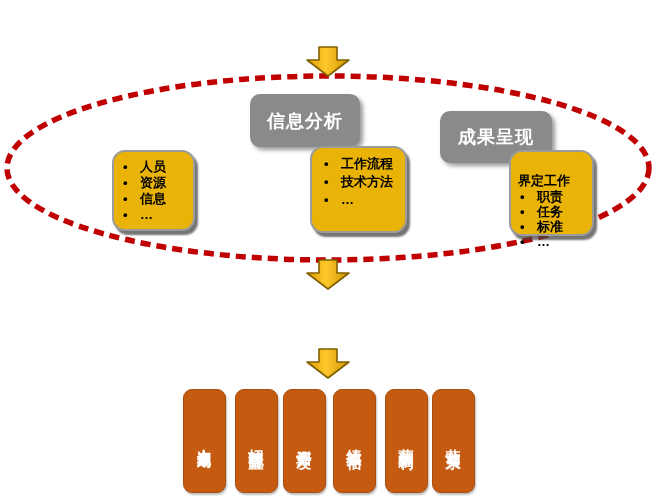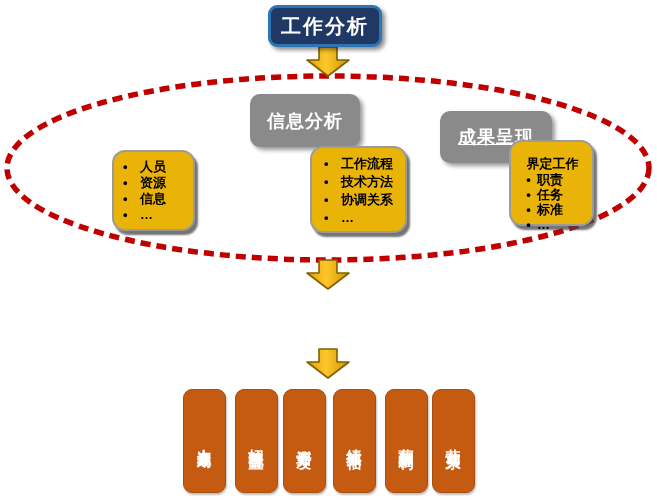--- a/index.html
+++ b/index.html
@@ -27,31 +27,31 @@
 
   
   .phase-box{
     position:absolute;background:#8A8A8A;border-radius:10px;z-index:1;
     box-shadow:3px 3px 4px rgba(0,0,0,.4);
     display:flex;align-items:center;justify-content:center;
     color:#fff;font-weight:bold;font-size:18px;letter-spacing:1px;white-space:nowrap;
   }
   .phase-1{left:55px;top:110px;width:113px;height:55px;}
   .phase-2{left:250px;top:94px;width:110px;height:53px;}
-  .phase-3{left:440px;top:111px;width:112px;height:52px;text-decoration:underline;}
+  .phase-3{left:440px;top:111px;width:112px;height:52px;}
 
   
   .callout{
     position:absolute;background:#eab308;border:2px solid #9B9B9B;border-radius:13px;
     box-shadow:3px 4px 2px rgba(70,70,70,.75);box-sizing:border-box;
     padding:7px 5px;z-index:3;
   }
   .callout-1{left:112px;top:150px;width:83px;height:81px;}
   .callout-2{left:310px;top:146px;width:97px;height:87px;padding-left:8px;}
-  .callout-3{left:509px;top:140px;width:85px;height:86px;padding-top:14px;text-align:center;}
+  .callout-3{left:509px;top:150px;width:85px;height:86px;padding-top:21px;}
   .callout ul{list-style:none;margin:0;padding:0;}
   .callout li{font-size:13px;font-weight:bold;color:#000;line-height:16px;display:flex;white-space:nowrap;}
   .callout-2 li{line-height:18px;}
   .callout li::before{content:"\2022";flex:none;width:17px;padding-left:4px;}
   .callout-3 li{line-height:15px;}
   .callout-header{font-size:13px;font-weight:bold;color:#000;line-height:16px;padding-left:2px;white-space:nowrap;}
 
   
   .output-box{
     position:absolute;left:243px;top:288px;width:171px;height:50px;box-sizing:border-box;
@@ -81,23 +81,20 @@
 </style>
 </head>
 <body>
 
 <div class="canvas">
 
   <svg class="ellipse-svg" width="657" height="500" viewBox="0 0 657 500">
     <ellipse cx="328" cy="168" rx="321" ry="92" fill="none" stroke="#C00000" stroke-width="5.5" stroke-dasharray="10 6"></ellipse>
   </svg>
 
-  <div class="title-box">
-    <span>工作分析</span>
-  </div>
 
   <svg class="arrow arrow-1" width="46" height="32" viewBox="0 0 46 32">
     <defs>
       <linearGradient id="gold1" x1="0" y1="0" x2="1" y2="0">
         <stop offset="0" stop-color="#DD9F00"></stop>
           <stop offset="0.45" stop-color="#FFC72C"></stop>
           <stop offset="1" stop-color="#CE9400"></stop>
       </linearGradient>
     </defs>
     <polygon points="14,1 32,1 32,14 44,14 23,30 2,14 14,14" fill="url(#gold1)" stroke="#7F6000" stroke-width="1.6" stroke-linejoin="round"></polygon>
@@ -116,21 +113,20 @@
       <li>资源</li>
       <li>信息</li>
       <li>…</li>
     </ul>
   </div>
 
   <div class="callout callout-2">
     <ul>
       <li>工作流程</li>
       <li>技术方法</li>
-      <li>协调关系</li>
       <li>…</li>
     </ul>
   </div>
 
   <div class="callout callout-3">
     <div class="callout-header">界定工作</div>
     <ul>
       <li>职责</li>
       <li>任务</li>
       <li>标准</li>

